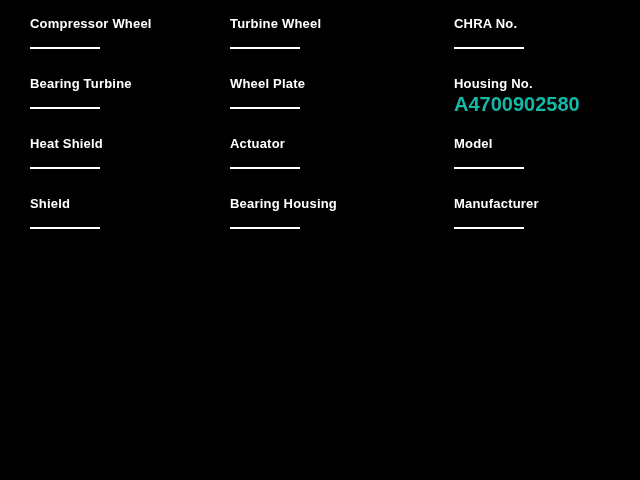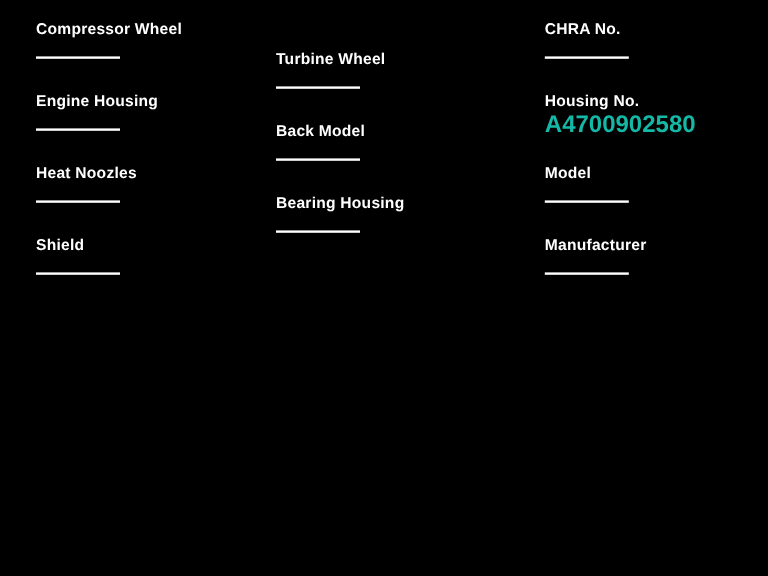--- a/index.html
+++ b/index.html
@@ -16,21 +16,21 @@
       width: 640px;
       height: 480px;
       background: #000000;
     }
     .form-col {
       position: absolute;
       top: 16px;
       width: 200px;
     }
     .form-col.c0 { left: 30px; }
-    .form-col.c1 { left: 230px; margin-top: 25px; }
+    .form-col.c1 { left: 230px; }
     .form-col.c2 { left: 454px; }
     .field {
       height: 60px;
     }
     .field-label {
       color: #ffffff;
       font-size: 13px;
       font-weight: 700;
       line-height: 15px;
       letter-spacing: 0.2px;
@@ -55,40 +55,44 @@
 <body>
 
 <div class="form-surface">
 
   <div class="form-col c0">
     <div class="field">
       <div class="field-label">Compressor Wheel</div>
       <div class="field-line"></div>
     </div>
     <div class="field">
-      <div class="field-label">Engine Housing</div>
+      <div class="field-label">Bearing Turbine</div>
       <div class="field-line"></div>
     </div>
     <div class="field">
-      <div class="field-label">Heat Noozles</div>
+      <div class="field-label">Heat Shield</div>
       <div class="field-line"></div>
     </div>
     <div class="field">
       <div class="field-label">Shield</div>
       <div class="field-line"></div>
     </div>
   </div>
 
   <div class="form-col c1">
     <div class="field">
       <div class="field-label">Turbine Wheel</div>
       <div class="field-line"></div>
     </div>
     <div class="field">
-      <div class="field-label">Back Model</div>
+      <div class="field-label">Wheel Plate</div>
+      <div class="field-line"></div>
+    </div>
+    <div class="field">
+      <div class="field-label">Actuator</div>
       <div class="field-line"></div>
     </div>
     <div class="field">
       <div class="field-label">Bearing Housing</div>
       <div class="field-line"></div>
     </div>
   </div>
 
   <div class="form-col c2">
     <div class="field">

